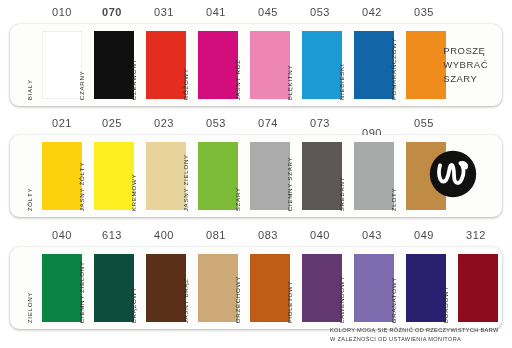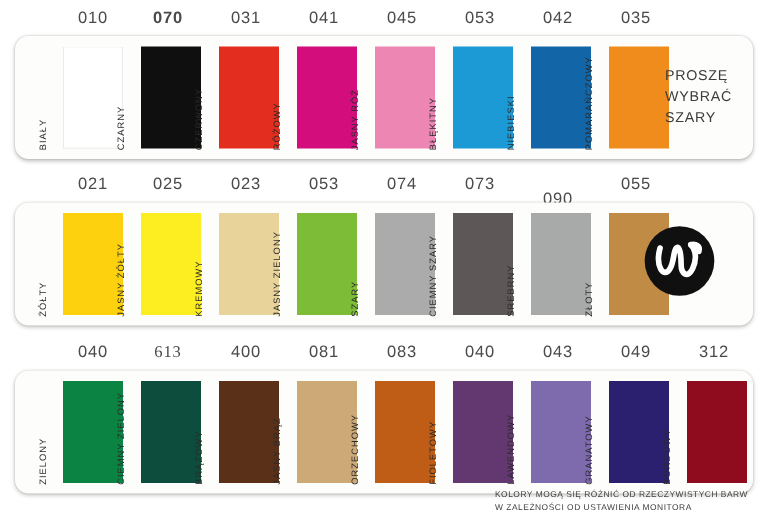--- a/index.html
+++ b/index.html
@@ -205,21 +205,21 @@
             </g>
           </svg>
         </div>
       </div>
     </div>
   </div>
 
   <div class="row row-3">
     <div class="codes">
       <div class="code" style="left:30px;">040</div>
-      <div class="code" style="left:80px;font-family:Liberation Serif, serif;">613</div>
+      <div class="code" style="left:80px;">613</div>
       <div class="code" style="left:132px;">400</div>
       <div class="code" style="left:184px;">081</div>
       <div class="code" style="left:236px;">083</div>
       <div class="code" style="left:288px;">040</div>
       <div class="code" style="left:340px;">043</div>
       <div class="code" style="left:392px;">049</div>
       <div class="code" style="left:444px;">312</div>
     </div>
     <div class="panel">
       <div class="panel-inner">

